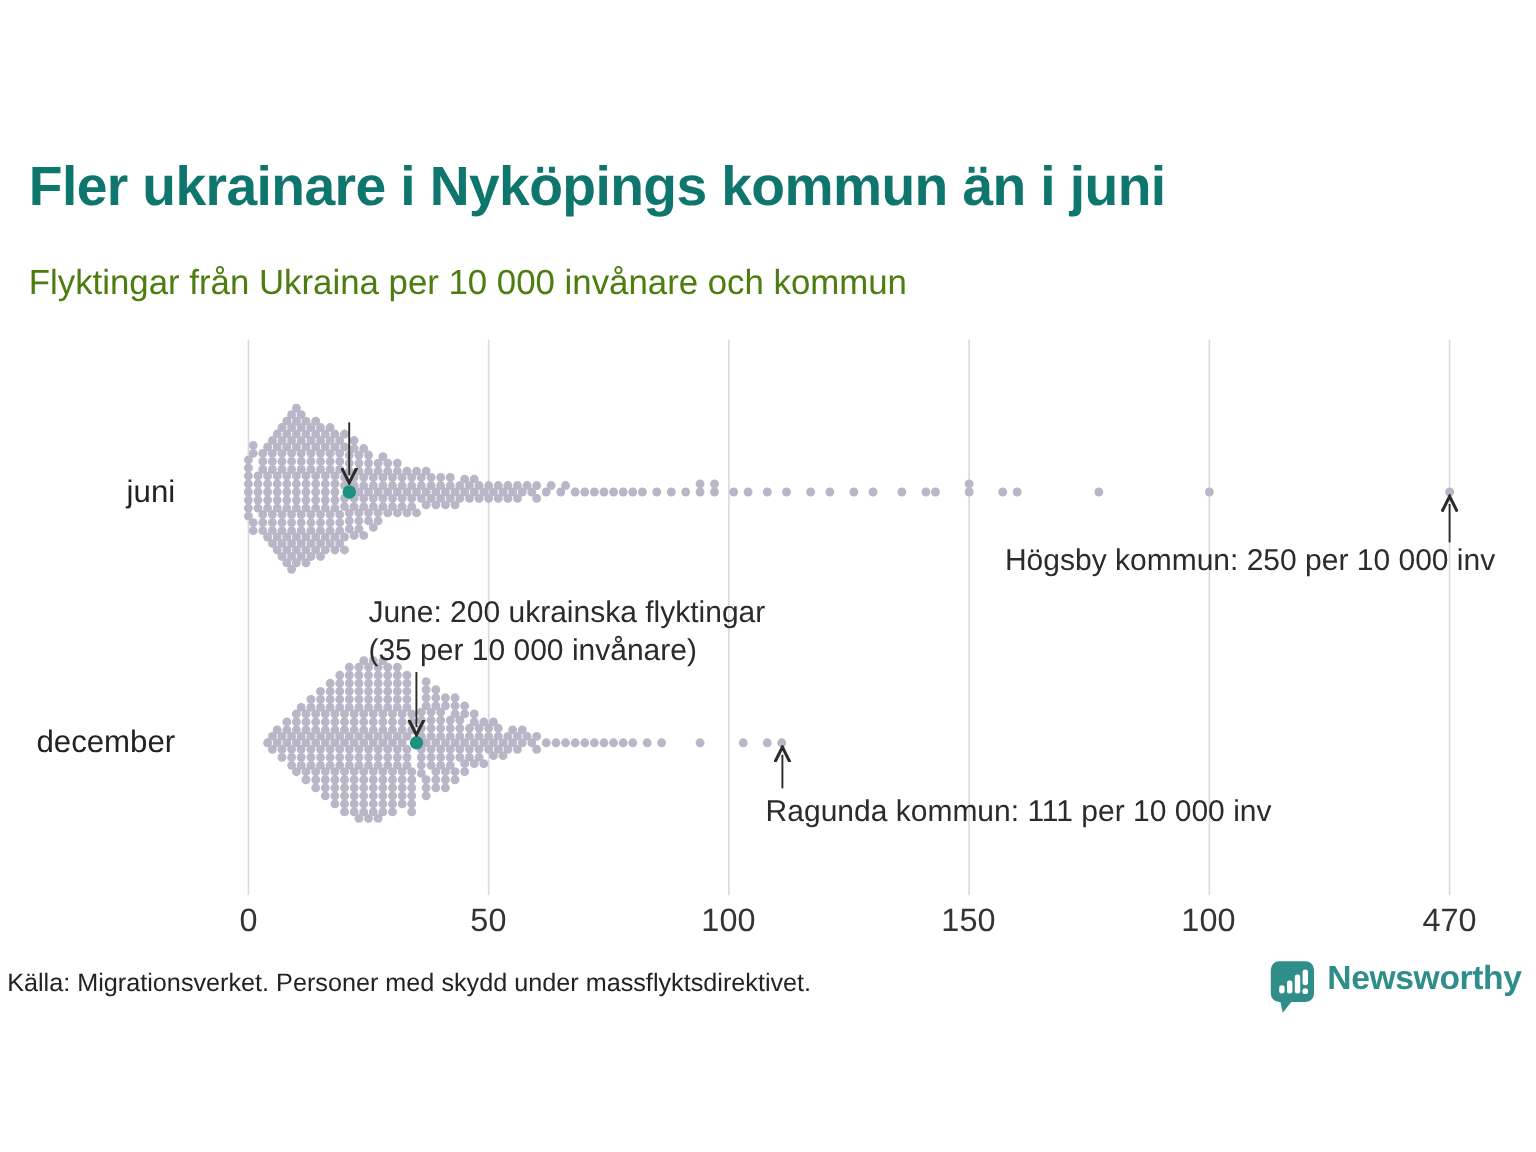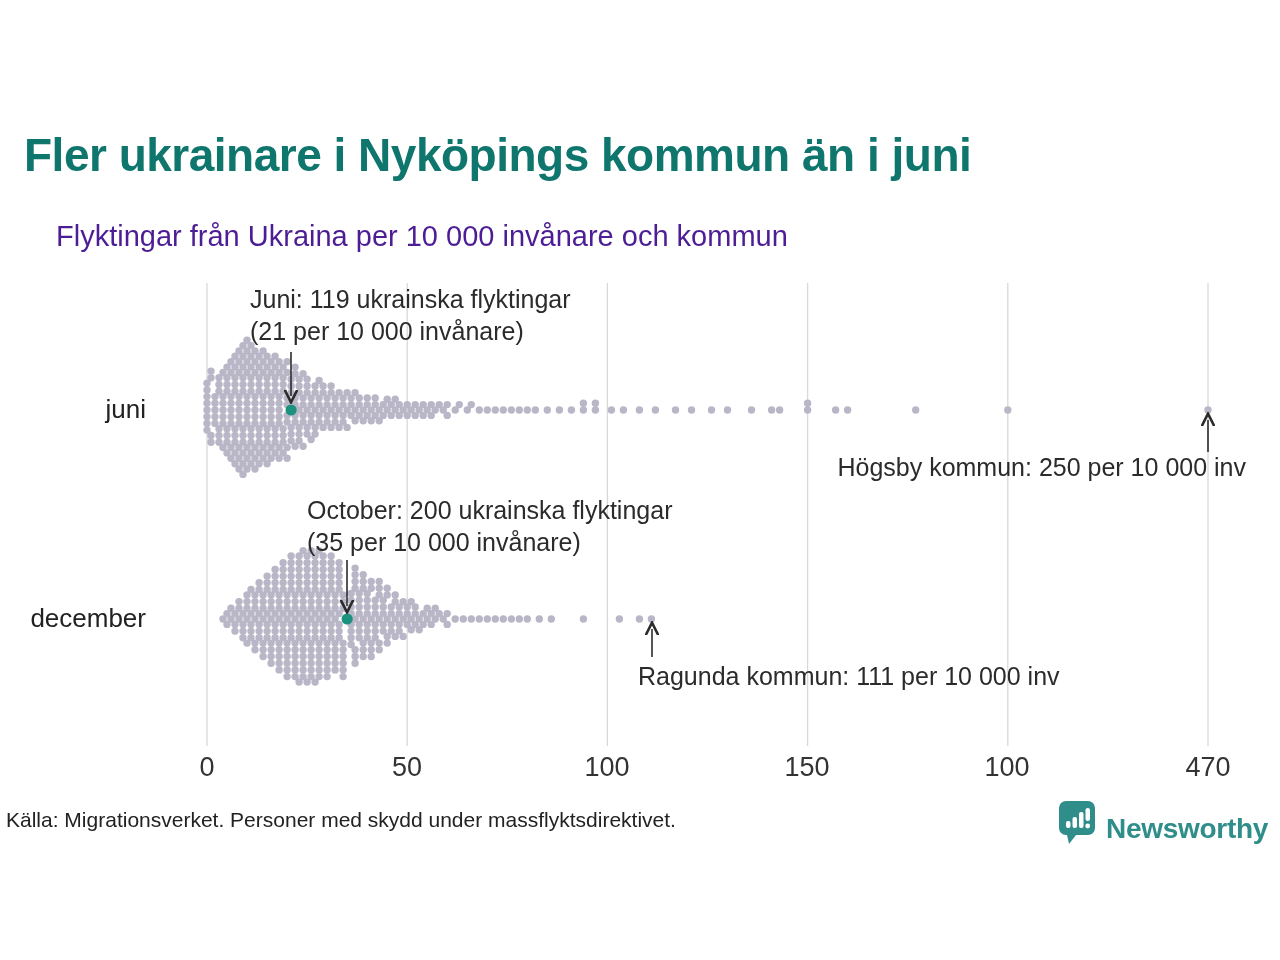--- a/index.html
+++ b/index.html
@@ -1,35 +1,35 @@
 <!DOCTYPE html>
 <html><head>
 <meta charset="utf-8">
 <style>
   html,body{margin:0;padding:0;background:#fff;}
   .stage{position:relative;width:1280px;height:960px;background:#ffffff;overflow:hidden;
          font-family:"Liberation Sans","DejaVu Sans",sans-serif;}
   .title{position:absolute;left:24px;top:128px;width:1180px;
          font-size:46px;font-weight:800;letter-spacing:-0.5px;color:#0f766e;}
   .subtitle{position:absolute;left:24px;top:220px;width:1100px;
-            font-size:29px;font-weight:400;color:#4c1d95;margin-left:32px;}
+            font-size:29px;font-weight:400;color:#4d7c0f;}
   .chart-svg{position:absolute;left:0;top:0;}
   .row-label{position:absolute;right:1134px;width:260px;text-align:right;
              font-size:26px;color:#222;}
   .row-label.juni{top:394px;}
   .row-label.december{top:603px;}
   .tick{position:absolute;top:752px;width:90px;text-align:center;
         font-size:27px;color:#333;}
   .ann{position:absolute;font-size:25px;line-height:32px;color:#2b2b2b;}
   .ann-juni{left:250px;top:283px;}
   .ann-dec{left:307px;top:494px;}
   .ann-hogsby{right:34px;top:451px;text-align:left;}
   .ann-ragunda{left:638px;top:660px;}
   .footer-source{position:absolute;left:6px;top:808px;font-size:21px;color:#222;}
-  .logo{position:absolute;right:12px;top:799px;display:flex;align-items:flex-end;gap:9px;
+  .logo{position:absolute;right:12px;top:799px;display:flex;align-items:flex-start;gap:9px;
         text-decoration:none;cursor:pointer;}
   .logo-text{font-size:28px;font-weight:600;color:#2f8d8a;letter-spacing:-0.3px;}
 </style>
 </head>
 <body>
 
 <div class="stage">
 
   <svg class="chart-svg" width="1280" height="960" viewBox="0 0 1280 960">
     <defs>
@@ -767,26 +767,22 @@
   <div class="row-label juni">juni</div>
   <div class="row-label december">december</div>
 
   <div class="tick" style="left:162px">0</div>
   <div class="tick" style="left:362px">50</div>
   <div class="tick" style="left:562px">100</div>
   <div class="tick" style="left:762px">150</div>
   <div class="tick" style="left:962px">100</div>
   <div class="tick" style="left:1163px">470</div>
 
-  <div class="ann ann-juni">
-    <div>Juni: 119 ukrainska flyktingar</div>
-    <div>(21 per 10 000 invånare)</div>
-  </div>
   <div class="ann ann-dec">
-    <div>October: 200 ukrainska flyktingar</div>
+    <div>June: 200 ukrainska flyktingar</div>
     <div>(35 per 10 000 invånare)</div>
   </div>
   <div class="ann ann-hogsby">Högsby kommun: 250 per 10 000 inv</div>
   <div class="ann ann-ragunda">Ragunda kommun: 111 per 10 000 inv</div>
 
   <div class="footer-source">Källa: Migrationsverket. Personer med skydd under massflyktsdirektivet.</div>
   <div class="logo">
     <svg width="40" height="46" viewBox="0 0 40 46">
       <path d="M9 2 h22 a7 7 0 0 1 7 7 v20 a7 7 0 0 1 -7 7 h-12 l-7 9 -2 -9 h-1 a7 7 0 0 1 -7 -7 v-20 a7 7 0 0 1 7 -7 z" fill="#2f8d8a"></path>
       <rect x="9" y="22" width="4.5" height="7" rx="2" fill="#ffffff"></rect>

